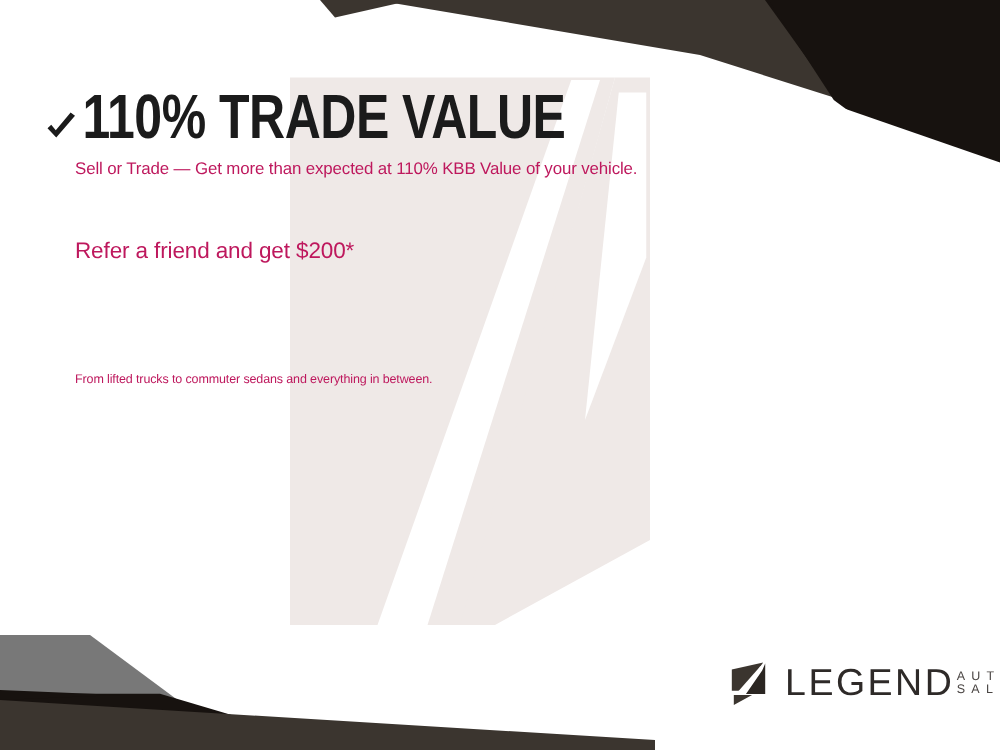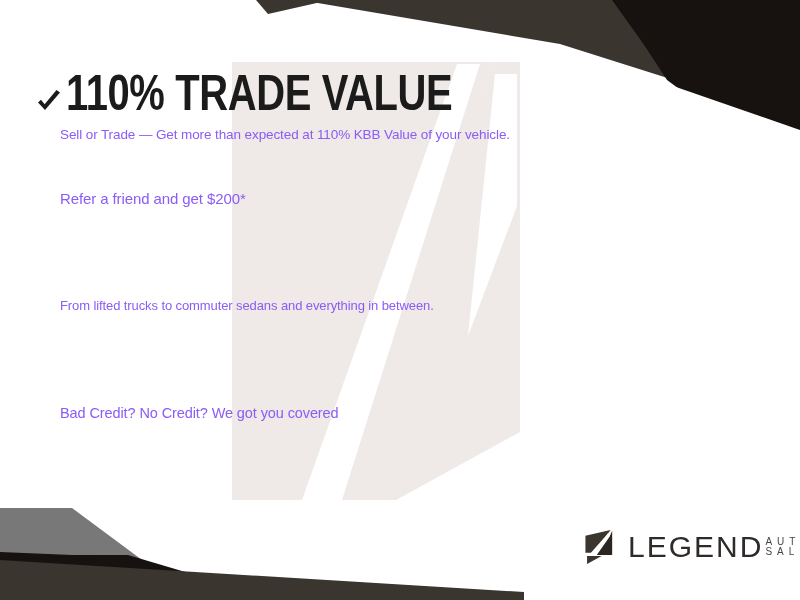--- a/index.html
+++ b/index.html
@@ -53,39 +53,39 @@
   .headline-text {
     color: #1b1b1b;
     font-family: "Liberation Sans Narrow", "Liberation Sans", sans-serif;
     font-weight: 700;
     letter-spacing: -0.5px;
     transform: scaleX(0.80);
     transform-origin: left bottom;
     line-height: 0.95;
   }
   .subline {
-    color: #8b5cf6;
+    color: #be185d;
     font-size: 13.5px;
     font-weight: 400;
     letter-spacing: -0.1px;
     white-space: nowrap;
   }
 
   
   #feature-1 { top: 70px; }
   #feature-1 .headline-text { font-size: 50px; }
   #feature-1 .subline { margin-left: 24px; margin-top: 9px; }
 
   #feature-2 { top: 182px; }
   #feature-2 .headline-text { font-size: 48px; }
-  #feature-2 .subline { margin-left: 24px; margin-top: 8px; font-size: 15px; }
+  #feature-2 .subline { margin-left: 24px; margin-top: 8px; font-size: 18px; }
 
   #feature-3 { top: 290px; }
   #feature-3 .headline-text { font-size: 44px; letter-spacing: -0.4px; }
-  #feature-3 .subline { margin-left: 24px; margin-top: 8px; font-size: 13px; }
+  #feature-3 .subline { margin-left: 24px; margin-top: 8px; font-size: 10px; }
 
   #feature-4 { top: 385px; }
   #feature-4 .headline-text { font-size: 48px; }
   #feature-4 .subline { margin-left: 24px; margin-top: 20px; font-size: 14.5px; }
 
   
   #logo {
     position: absolute;
     left: 583px;
     top: 524px;
@@ -185,21 +185,20 @@
 
     <div class="feature" id="feature-2">
       <div class="subline">Refer a friend and get $200*</div>
     </div>
 
     <div class="feature" id="feature-3">
       <div class="subline">From lifted trucks to commuter sedans and everything in between.</div>
     </div>
 
     <div class="feature" id="feature-4">
-      <div class="subline">Bad Credit? No Credit? We got you covered</div>
     </div>
 
     <div id="logo">
       <svg width="42" height="46" viewBox="0 0 42 46" aria-hidden="true">
         <polygon points="3,9 34,2 14,30 3,30" fill="#3b352f"></polygon>
         <polygon points="36,3 36,33 17,33 33,10" fill="#2b2622"></polygon>
         <polygon points="34,4 16,31 9,31 31,6" fill="#ffffff"></polygon>
         <polygon points="5,34 23,34 5,44" fill="#3b352f"></polygon>
       </svg>
       <div class="logo-wordmark">

